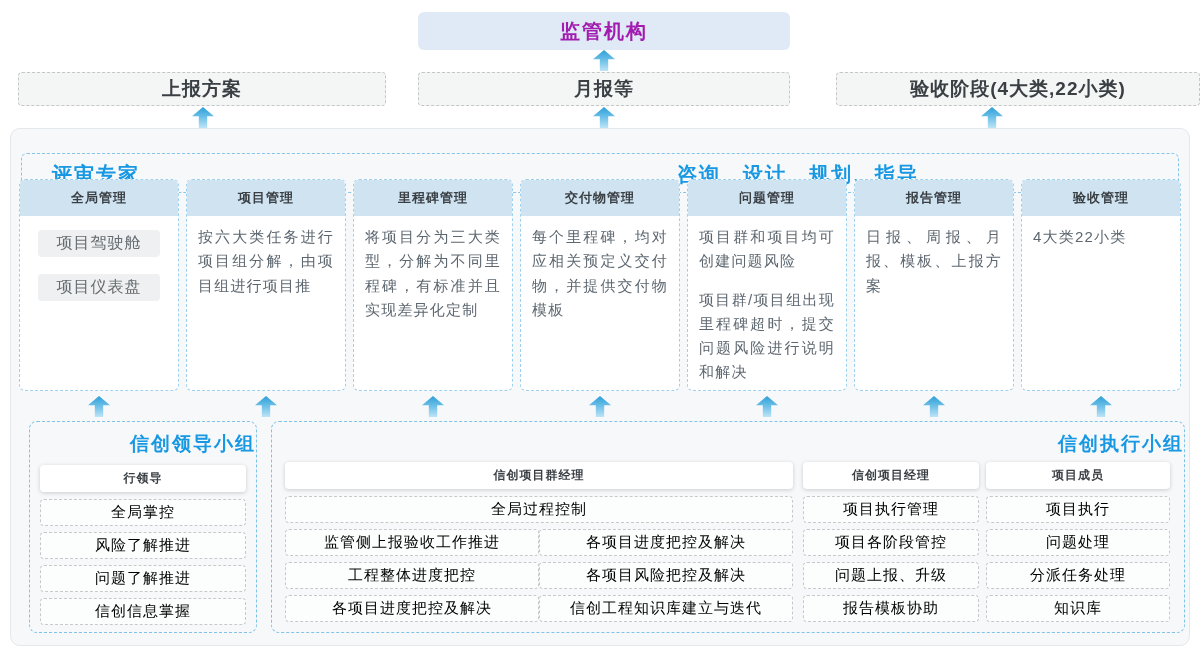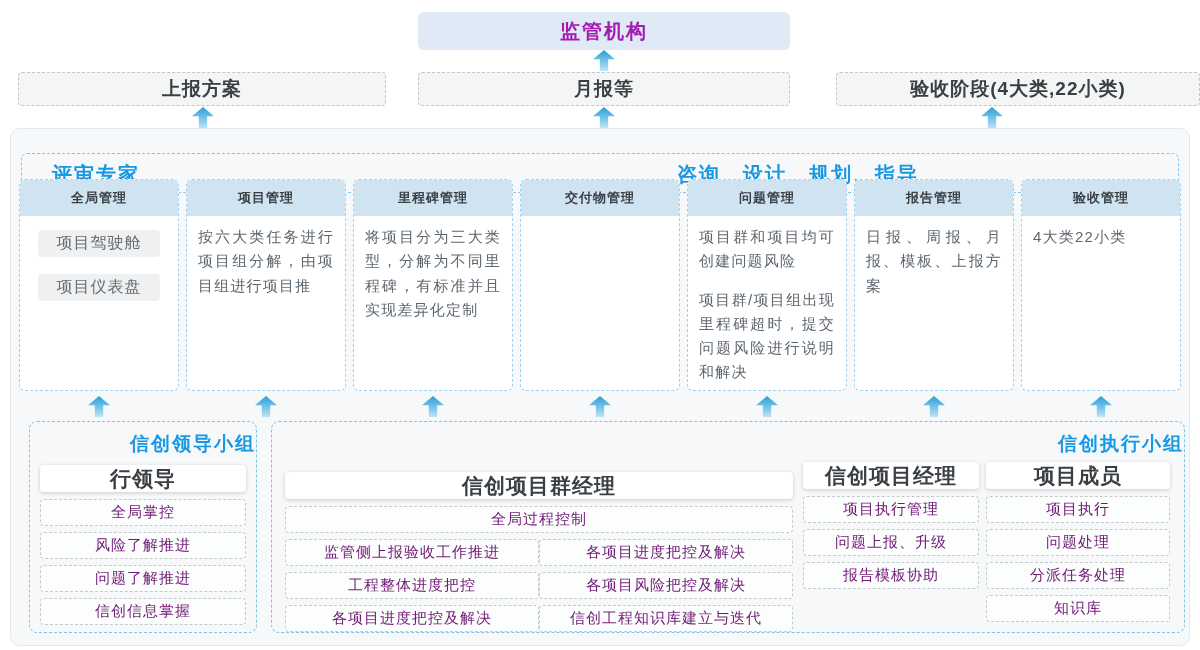--- a/index.html
+++ b/index.html
@@ -68,28 +68,28 @@
     border:1px dashed #7fc3ea;border-radius:8px;
   }
   .group-title{
     display:block;text-align:right;margin-top:9px;
     font-size:19px;font-weight:bold;color:#1898e3;letter-spacing:2px;
   }
   .role-box{
     height:27px;background:#ffffff;border-radius:4px;
     box-shadow:0 1px 4px rgba(0,0,0,.18);
     display:flex;align-items:center;justify-content:center;
-    font-size:21px;font-weight:bold;color:#3a3f44;letter-spacing:1px;
+    font-size:12px;font-weight:bold;color:#3a3f44;letter-spacing:1px;
   }
   .dash-item{
     height:25px;margin-top:6px;
     background:rgba(255,255,255,.65);
     border:1px dashed #c6c9cc;border-radius:4px;
     display:flex;align-items:center;justify-content:center;
-    font-size:15px;color:#701a75;letter-spacing:1px;white-space:nowrap;
+    font-size:15px;color:#000000;letter-spacing:1px;white-space:nowrap;
   }
   .leader-inner{margin:8px 10px 0 10px;}
   .exec-col{position:absolute;top:40px;}
   .pgm-grid{display:grid;grid-template-columns:1fr 1fr;column-gap:0;}
 </style>
 </head>
 <body>
 
 <div class="stage">
 
@@ -131,20 +131,21 @@
       <div class="col-body">按六大类任务进行项目组分解，由项目组进行项目推</div>
     </div>
 
     <div class="col" style="left:342px;">
       <div class="col-header">里程碑管理</div>
       <div class="col-body">将项目分为三大类型，分解为不同里程碑，有标准并且实现差异化定制</div>
     </div>
 
     <div class="col" style="left:509px;">
       <div class="col-header">交付物管理</div>
+      <div class="col-body">每个里程碑，均对应相关预定义交付物，并提供交付物模板</div>
     </div>
 
     <div class="col" style="left:676px;">
       <div class="col-header">问题管理</div>
       <div class="col-body">
         <p>项目群和项目均可创建问题风险</p>
         <p>项目群/项目组出现里程碑超时，提交问题风险进行说明和解决</p>
       </div>
     </div>
 
@@ -173,36 +174,37 @@
         <div class="dash-item" style="margin-top:7px;">全局掌控</div>
         <div class="dash-item">风险了解推进</div>
         <div class="dash-item">问题了解推进</div>
         <div class="dash-item">信创信息掌握</div>
       </div>
     </div>
 
     <div class="group" style="left:260px;width:912px;">
       <span class="group-title">信创执行小组</span>
 
-      <div class="exec-col" style="left:13px;width:508px;margin-top:10px;">
+      <div class="exec-col" style="left:13px;width:508px;">
         <div class="role-box">信创项目群经理</div>
         <div class="dash-item" style="margin-top:7px;">全局过程控制</div>
         <div class="pgm-grid">
           <div class="dash-item">监管侧上报验收工作推进</div>
           <div class="dash-item">各项目进度把控及解决</div>
           <div class="dash-item">工程整体进度把控</div>
           <div class="dash-item">各项目风险把控及解决</div>
           <div class="dash-item">各项目进度把控及解决</div>
           <div class="dash-item">信创工程知识库建立与迭代</div>
         </div>
       </div>
 
       <div class="exec-col" style="left:531px;width:176px;">
         <div class="role-box">信创项目经理</div>
         <div class="dash-item" style="margin-top:7px;">项目执行管理</div>
+        <div class="dash-item">项目各阶段管控</div>
         <div class="dash-item">问题上报、升级</div>
         <div class="dash-item">报告模板协助</div>
       </div>
 
       <div class="exec-col" style="left:714px;width:184px;">
         <div class="role-box">项目成员</div>
         <div class="dash-item" style="margin-top:7px;text-align:right;">项目执行</div>
         <div class="dash-item">问题处理</div>
         <div class="dash-item">分派任务处理</div>
         <div class="dash-item">知识库</div>

